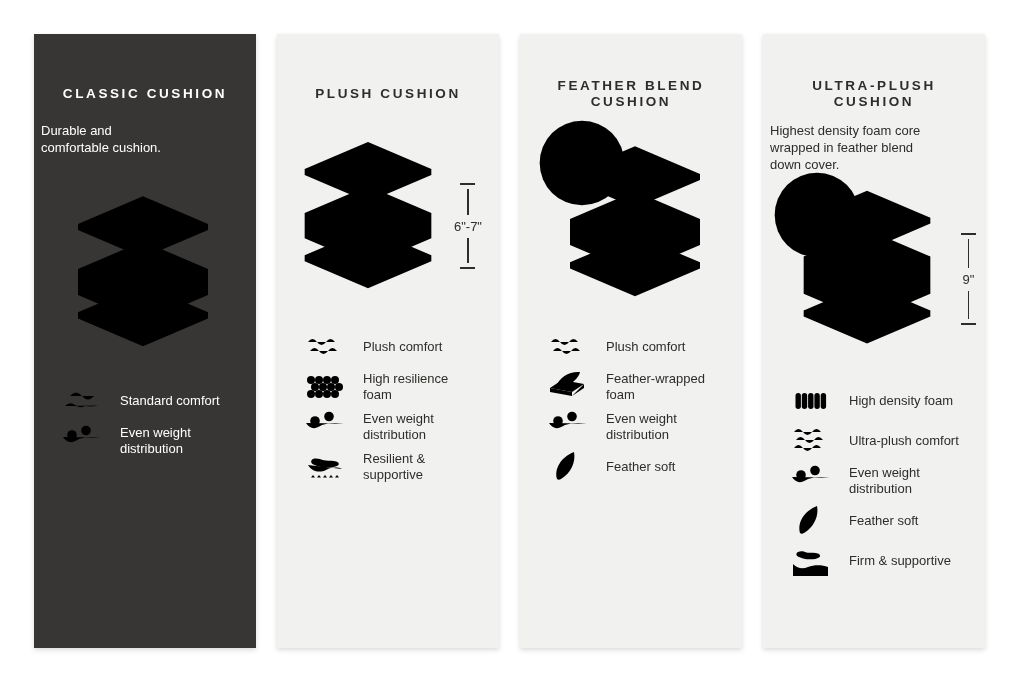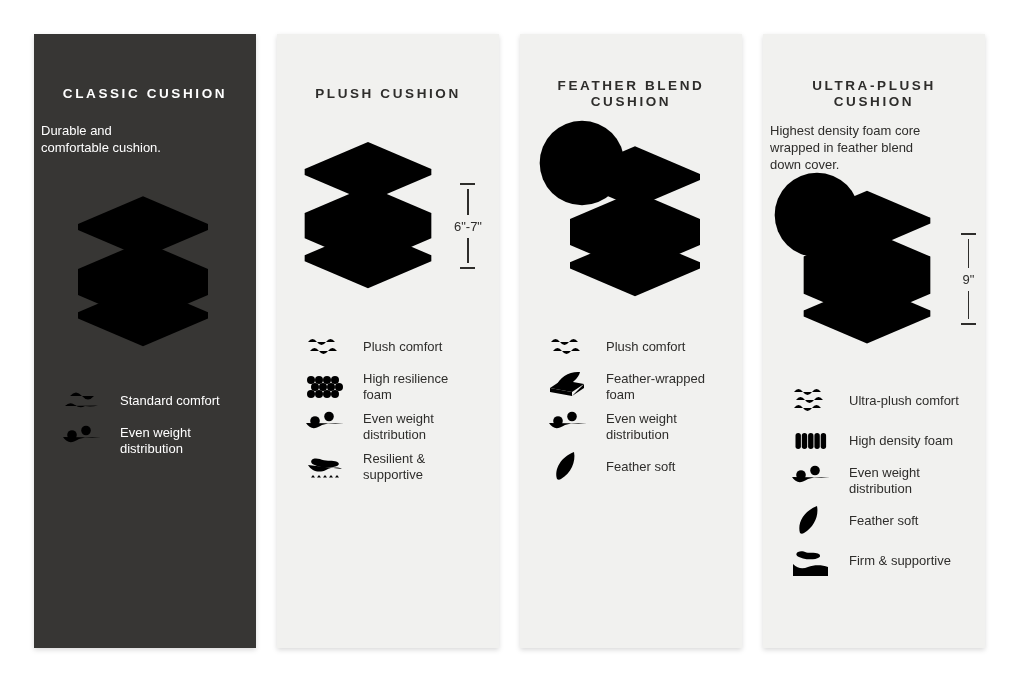--- a/index.html
+++ b/index.html
@@ -329,29 +329,29 @@
           <div class="cap"></div>
           <div class="vline"></div>
           <div class="mlabel">9"</div>
           <div class="vline"></div>
           <div class="cap"></div>
         </div>
       </div>
       <div class="features">
         <div class="feature">
           <svg class="ic" viewBox="0 0 44 34">
+              <use href="#i-density"></use>
+            </svg>
+          <span class="feature-label">High density foam</span>
+        </div>
+        <div class="feature">
+          <svg class="ic" viewBox="0 0 44 34">
               <use href="#i-wave3"></use>
             </svg>
           <span class="feature-label">Ultra-plush comfort</span>
-        </div>
-        <div class="feature">
-          <svg class="ic" viewBox="0 0 44 34">
-              <use href="#i-density"></use>
-            </svg>
-          <span class="feature-label">High density foam</span>
         </div>
         <div class="feature">
           <svg class="ic" viewBox="0 0 44 34">
               <use href="#i-evenweight"></use>
             </svg>
           <span class="feature-label">Even weight
 distribution</span>
         </div>
         <div class="feature">
           <svg class="ic" viewBox="0 0 44 34">

